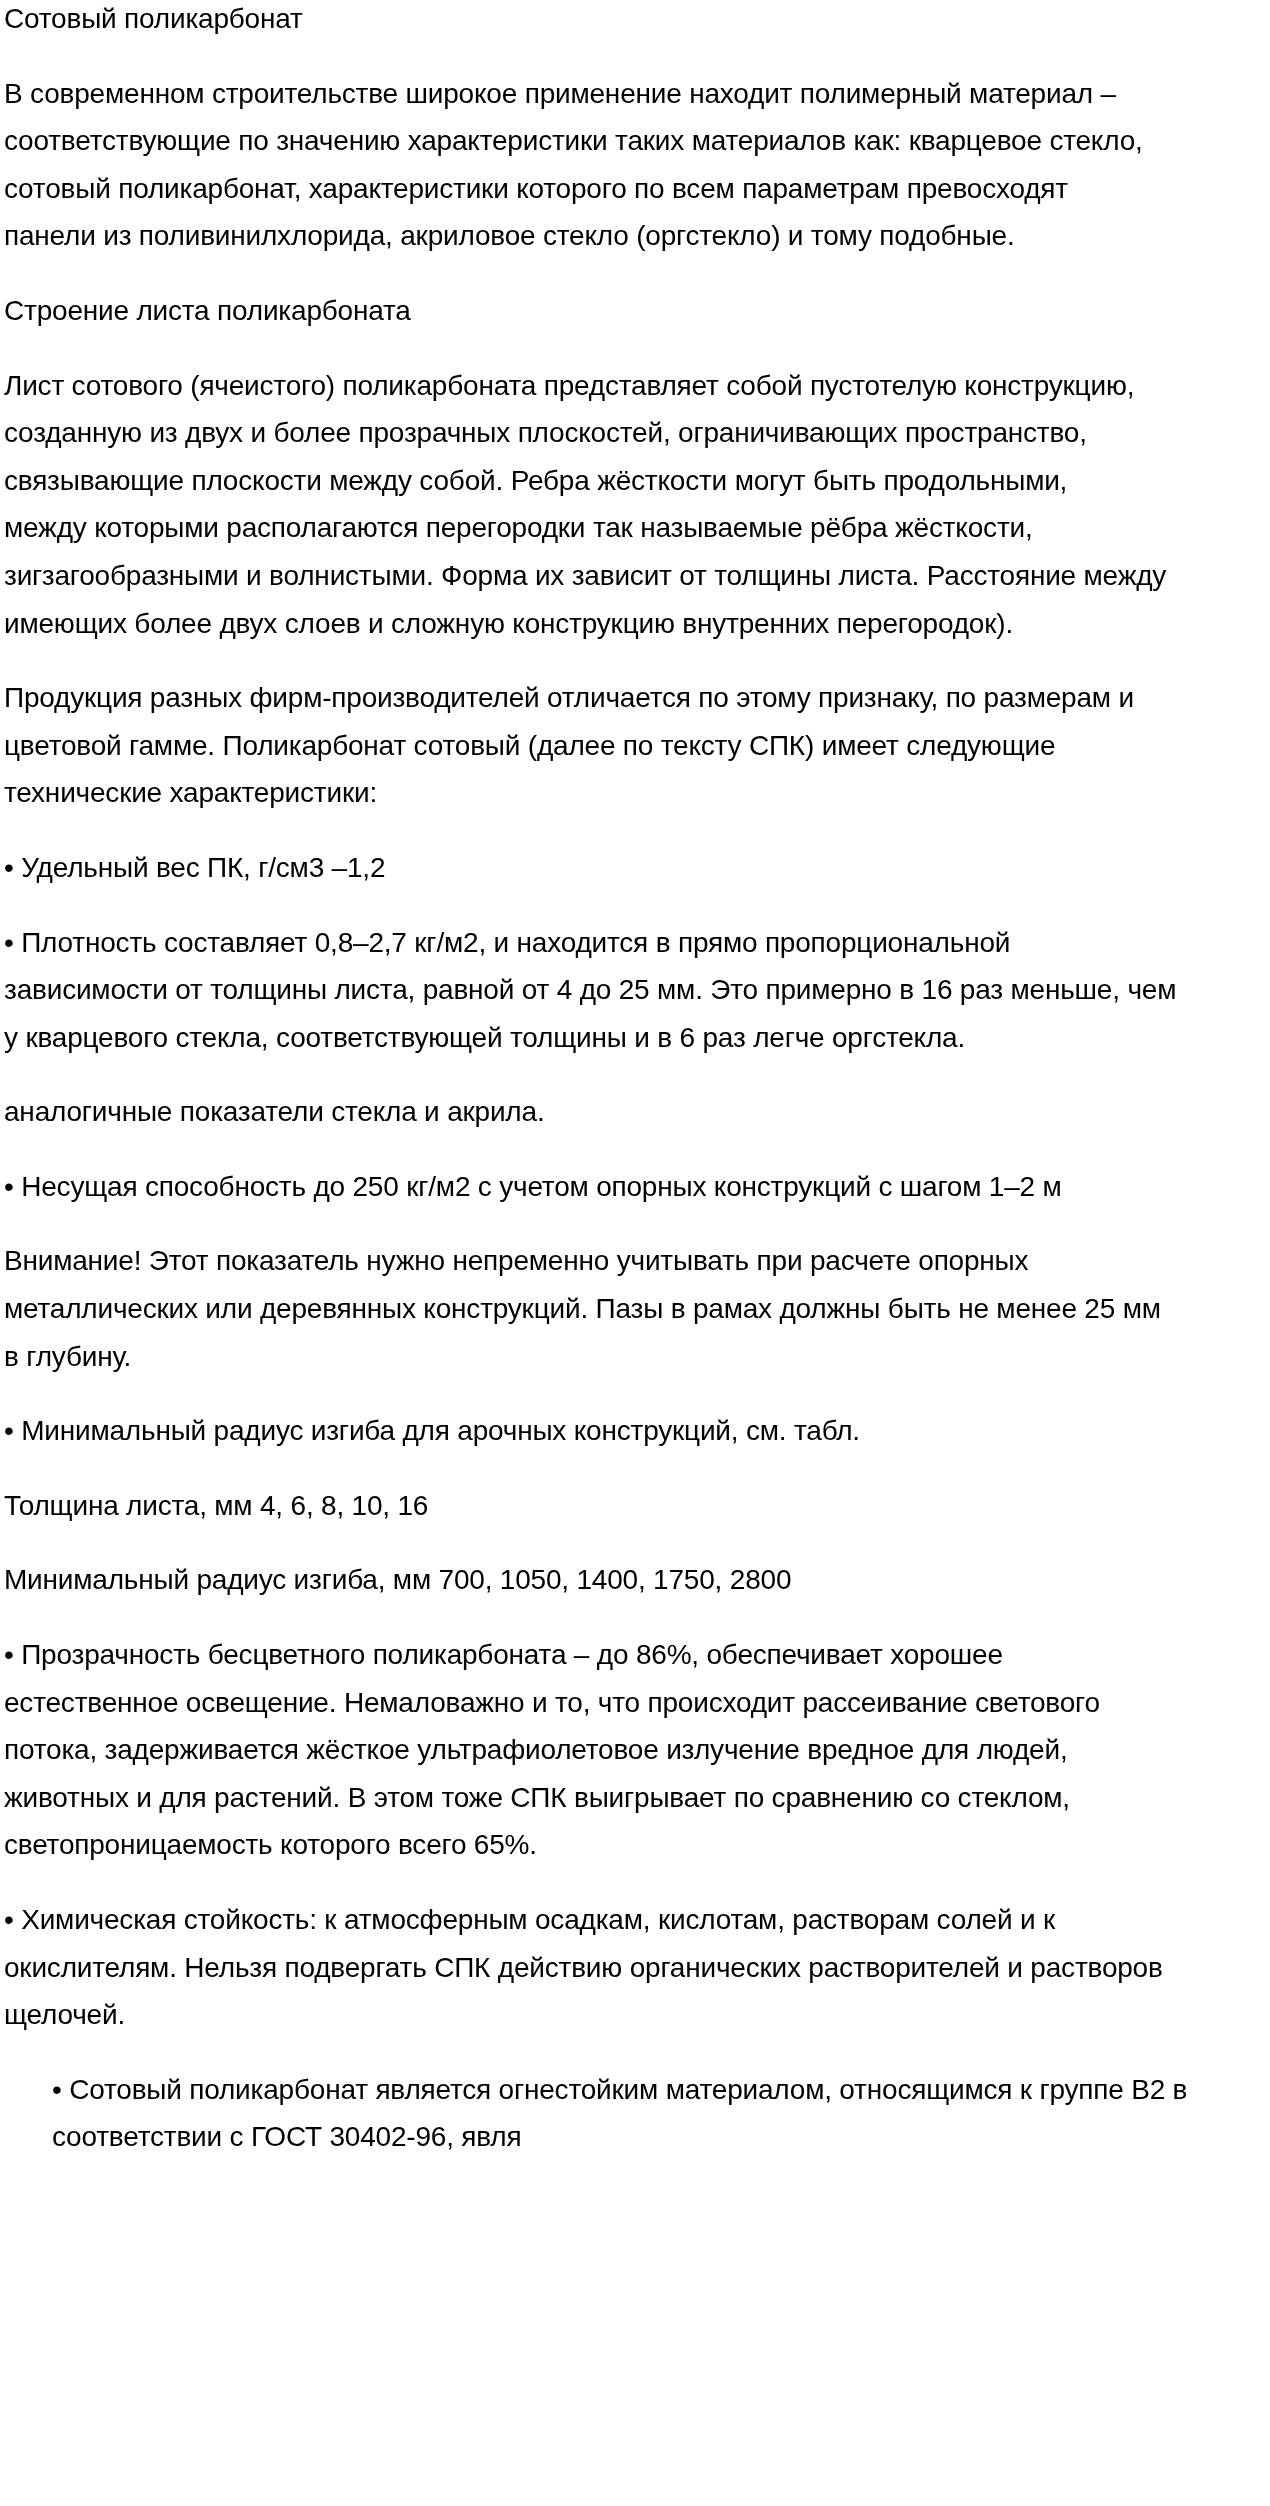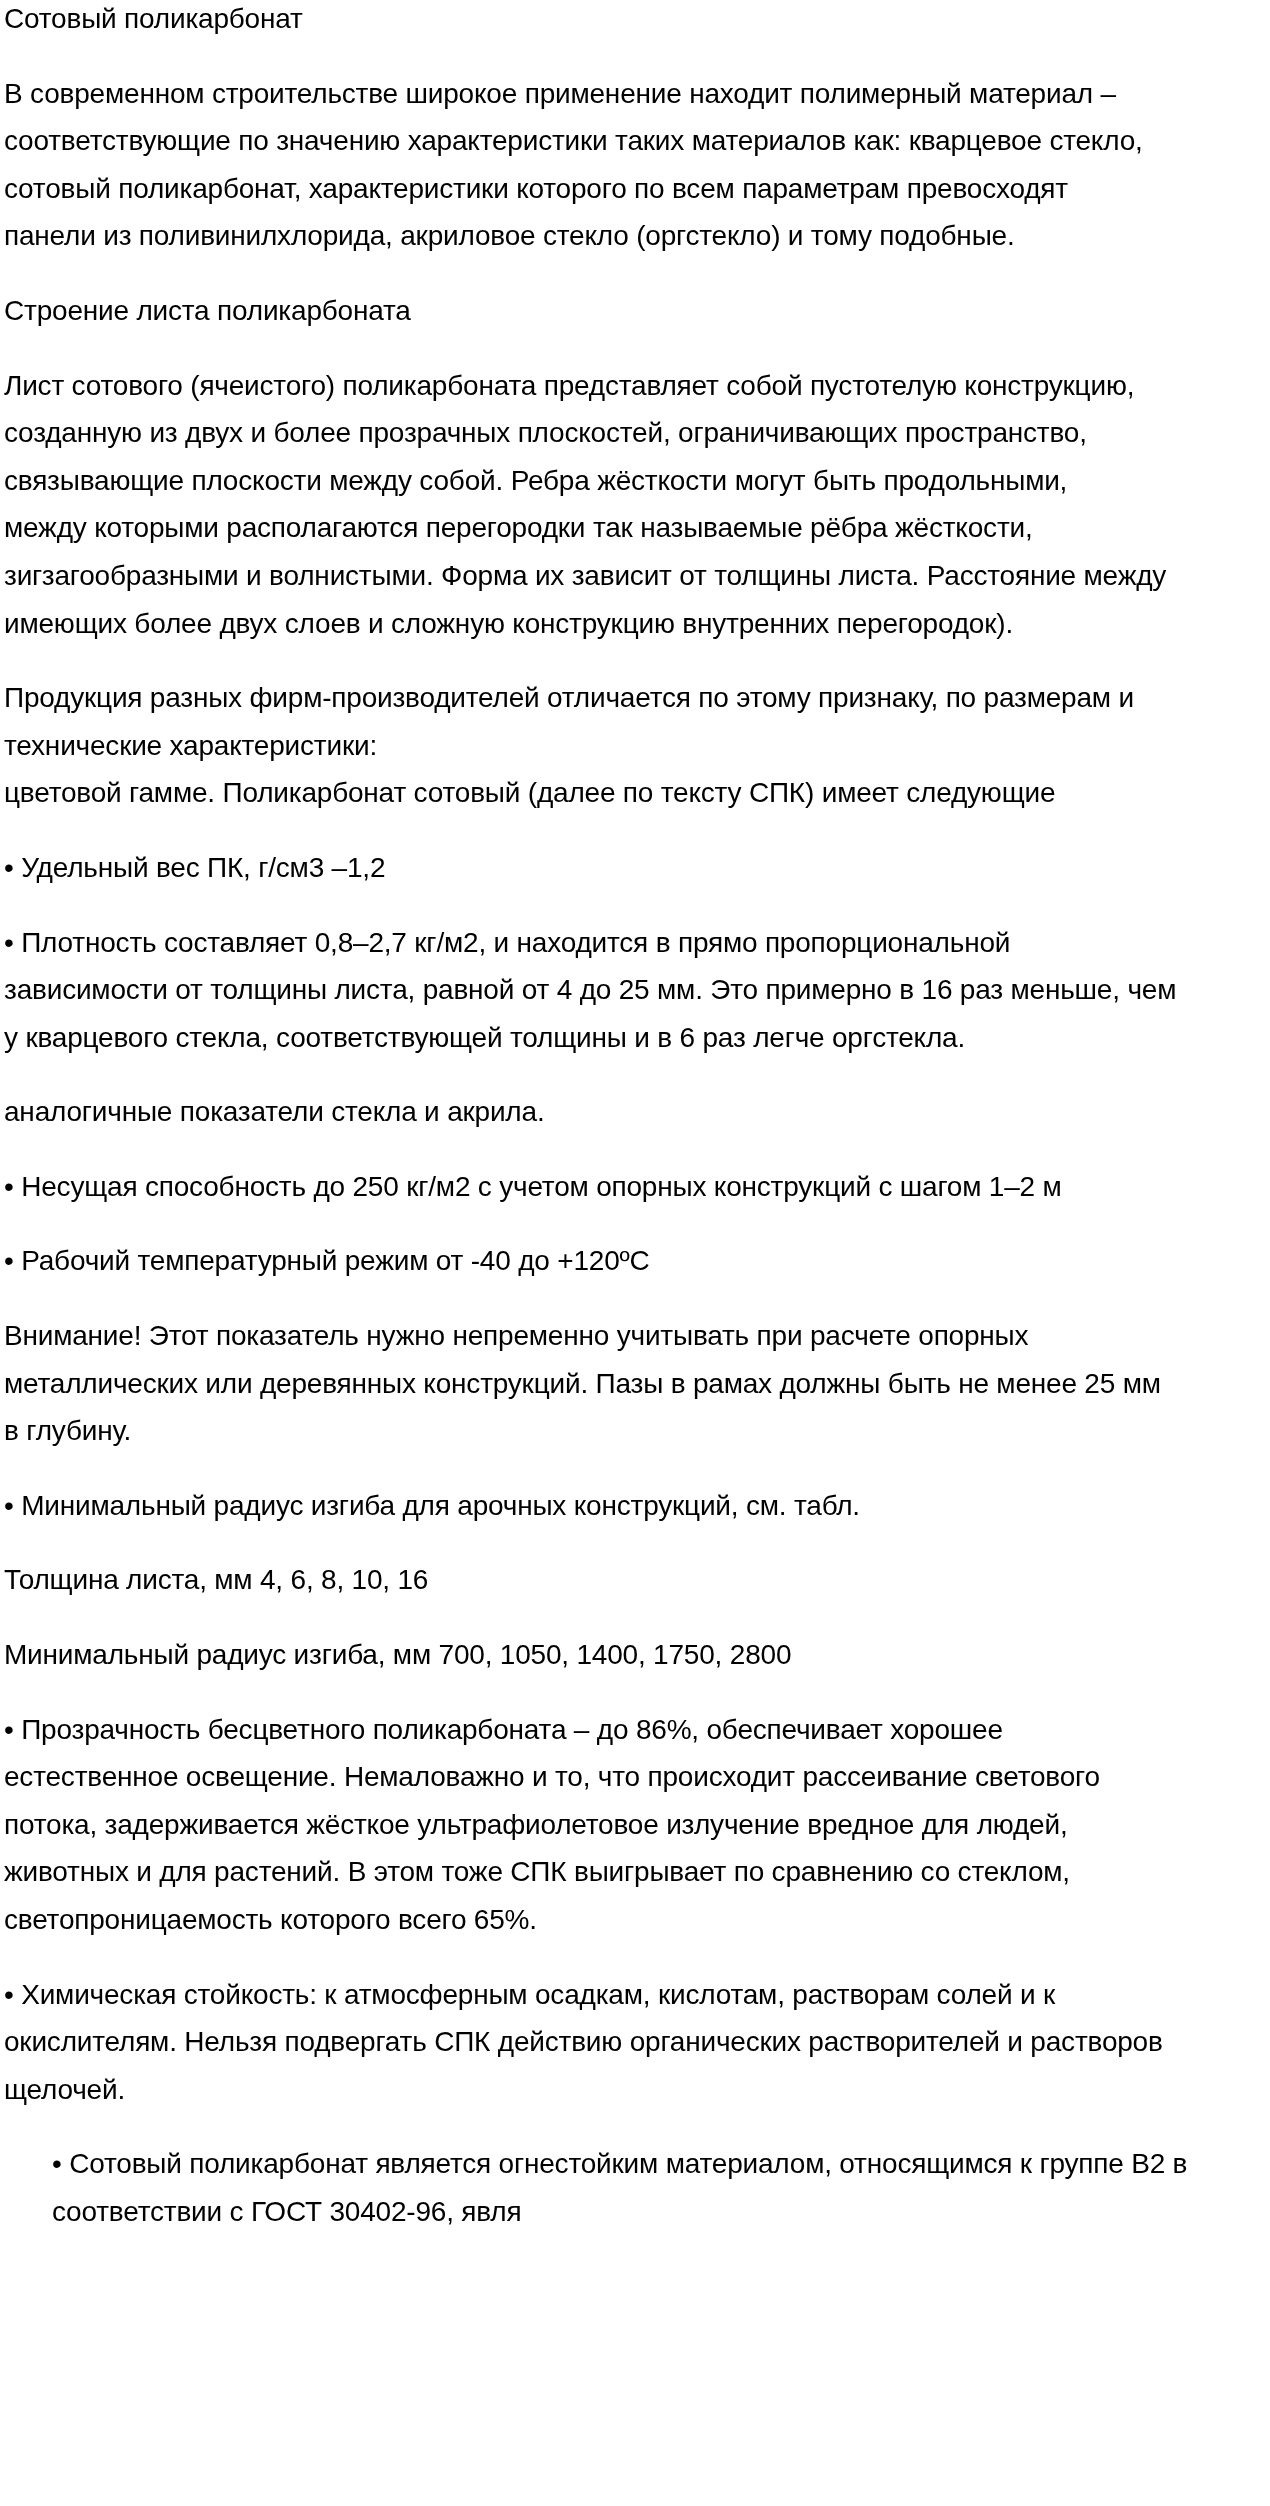--- a/index.html
+++ b/index.html
@@ -54,39 +54,36 @@
       <div class="paragraph">
         <div class="line">Лист сотового (ячеистого) поликарбоната представляет собой пустотелую конструкцию,</div>
         <div class="line">созданную из двух и более прозрачных плоскостей, ограничивающих пространство,</div>
         <div class="line">связывающие плоскости между собой. Ребра жёсткости могут быть продольными,</div>
         <div class="line">между которыми располагаются перегородки так называемые рёбра жёсткости,</div>
         <div class="line">зигзагообразными и волнистыми. Форма их зависит от толщины листа. Расстояние между</div>
         <div class="line">имеющих более двух слоев и сложную конструкцию внутренних перегородок).</div>
       </div>
       <div class="paragraph">
         <div class="line">Продукция разных фирм-производителей отличается по этому признаку, по размерам и</div>
+        <div class="line">цветовой гамме. Поликарбонат сотовый (далее по тексту СПК) имеет следующие</div>
         <div class="line">технические характеристики:</div>
-        <div class="line">цветовой гамме. Поликарбонат сотовый (далее по тексту СПК) имеет следующие</div>
       </div>
       <div class="paragraph">
         <div class="line">• Удельный вес ПК, г/см3 –1,2</div>
       </div>
       <div class="paragraph">
         <div class="line">• Плотность составляет 0,8–2,7 кг/м2, и находится в прямо пропорциональной</div>
         <div class="line">зависимости от толщины листа, равной от 4 до 25 мм. Это примерно в 16 раз меньше, чем</div>
         <div class="line">у кварцевого стекла, соответствующей толщины и в 6 раз легче оргстекла.</div>
       </div>
       <div class="paragraph">
         <div class="line">аналогичные показатели стекла и акрила.</div>
       </div>
       <div class="paragraph">
         <div class="line">• Несущая способность до 250 кг/м2 с учетом опорных конструкций с шагом 1–2 м</div>
-      </div>
-      <div class="paragraph">
-        <div class="line">• Рабочий температурный режим от -40 до +120ºС</div>
       </div>
       <div class="paragraph">
         <div class="line">Внимание! Этот показатель нужно непременно учитывать при расчете опорных</div>
         <div class="line">металлических или деревянных конструкций. Пазы в рамах должны быть не менее 25 мм</div>
         <div class="line">в глубину.</div>
       </div>
       <div class="paragraph">
         <div class="line">• Минимальный радиус изгиба для арочных конструкций, см. табл.</div>
       </div>
       <div class="paragraph">

